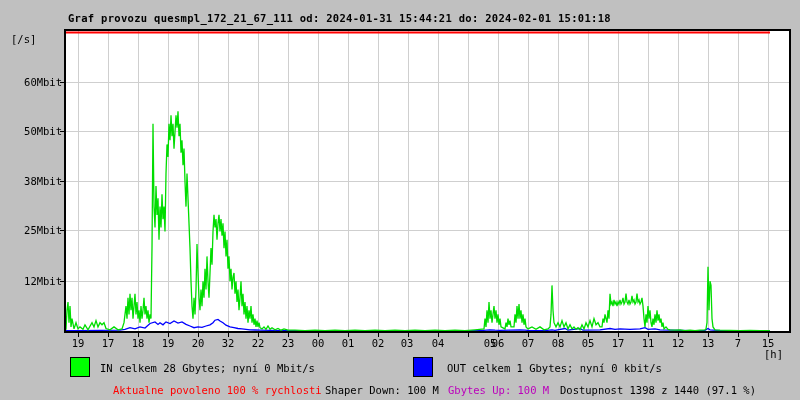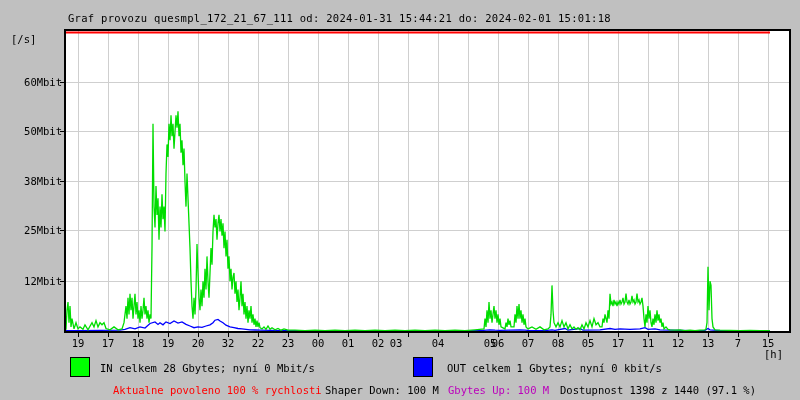--- a/index.html
+++ b/index.html
@@ -3,21 +3,21 @@
 <meta charset="utf-8">
 <style>
   html,body{margin:0;padding:0;}
   body{
     width:800px;height:400px;position:relative;overflow:hidden;
     background:#c0c0c0;
     font-family:"DejaVu Sans Mono","Liberation Mono",monospace;
     color:#000;
   }
   .abs{position:absolute;}
-  #title{left:68px;top:12px;font-size:10.5px;font-weight:normal;white-space:pre;letter-spacing:.3px;text-align:right;}
+  #title{left:68px;top:12px;font-size:10.5px;font-weight:bold;white-space:pre;letter-spacing:.3px;text-align:right;}
   #unit-ys{left:11px;top:33px;font-size:10.5px;}
   #unit-h{left:764px;top:348px;font-size:10.5px;}
   .ytick{left:0;width:62px;text-align:right;font-size:10.5px;height:12px;line-height:12px;position:absolute;}
   .xtick{position:absolute;width:30px;text-align:center;font-size:10.5px;top:337px;height:12px;line-height:12px;}
   #chart-svg{left:55px;top:25px;}
   .legend-swatch{width:20px;height:20px;top:357px;border:1px solid #000;box-sizing:border-box;}
   .legend-label{top:362px;font-size:10.5px;white-space:pre;}
   .footer-text{top:384px;font-size:10.5px;white-space:pre;text-align:right;}
 </style>
 </head>
@@ -40,21 +40,21 @@
     <div class="xtick" style="left: 93px;">17</div>
     <div class="xtick" style="left: 123px;">18</div>
     <div class="xtick" style="left: 153px;">19</div>
     <div class="xtick" style="left: 183px;">20</div>
     <div class="xtick" style="left: 213px;">32</div>
     <div class="xtick" style="left: 243px;">22</div>
     <div class="xtick" style="left: 273px;">23</div>
     <div class="xtick" style="left: 303px;">00</div>
     <div class="xtick" style="left: 333px;">01</div>
     <div class="xtick" style="left: 363px;">02</div>
-    <div class="xtick" style="left: 381px;">03</div>
+    <div class="xtick" style="left: 392px;">03</div>
     <div class="xtick" style="left: 423px;">04</div>
     <div class="xtick" style="left: 475px;">05</div>
     <div class="xtick" style="left: 483px;">06</div>
     <div class="xtick" style="left: 513px;">07</div>
     <div class="xtick" style="left: 543px;">08</div>
     <div class="xtick" style="left: 573px;">05</div>
     <div class="xtick" style="left: 603px;">17</div>
     <div class="xtick" style="left: 633px;">11</div>
     <div class="xtick" style="left: 663px;">12</div>
     <div class="xtick" style="left: 693px;">13</div>

